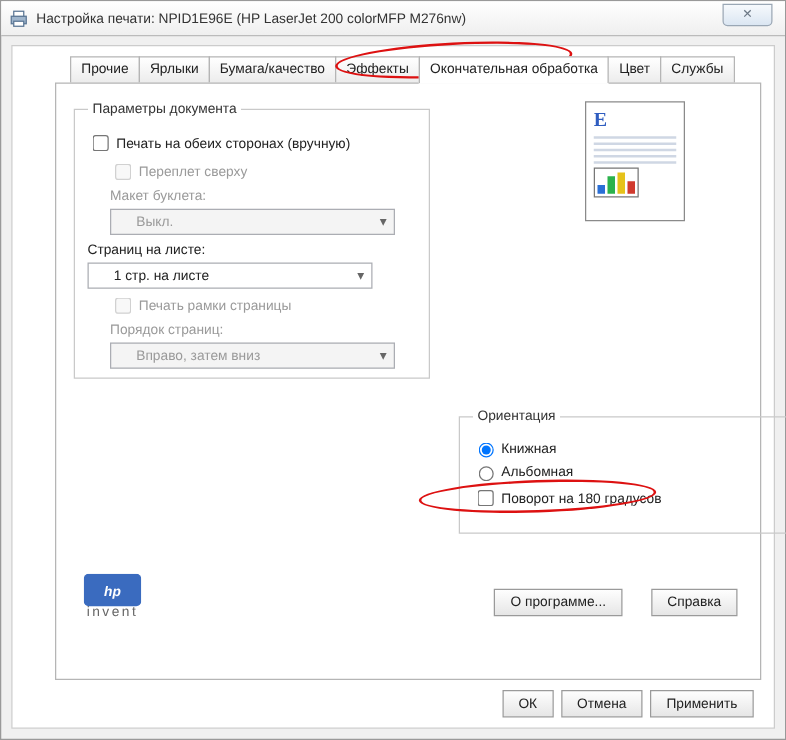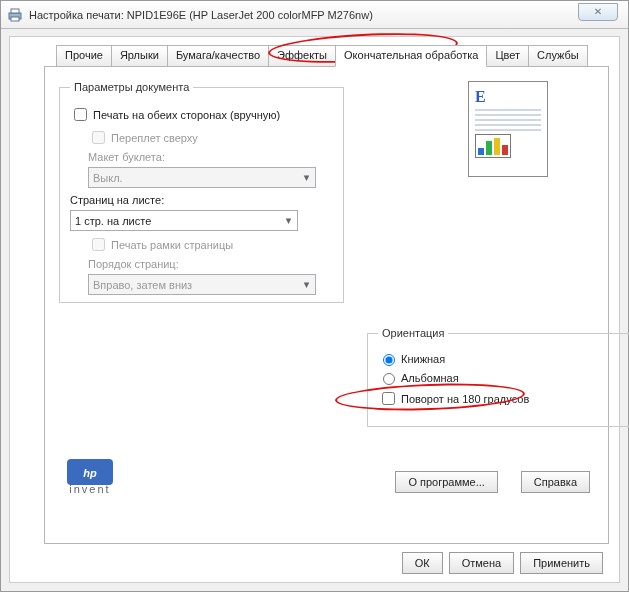--- a/index.html
+++ b/index.html
@@ -14,21 +14,21 @@
 .tab { border: 1px solid #b5b5b5; border-bottom: 1px solid #b5b5b5; background: linear-gradient(#fff,#ececec); padding: 3px 8px; margin-right: -1px; color: #222; cursor: default; }
 .tab.active { background: #fff; border-bottom: 1px solid #fff; position: relative; z-index: 2; }
 .tabarea { position: absolute; top: 29px; left: 10px; right: 10px; bottom: 38px; border: 1px solid #b5b5b5; background: #fff; margin-left: 24px; }
 fieldset { border: 1px solid #c9c9c9; padding: 8px 10px 10px 10px; margin: 0; }
 legend { color: #333; padding: 0 4px; }
 .group-doc { position: absolute; left: 14px; top: 14px; width: 285px; height: 222px; }
 .row { display: flex; align-items: center; margin: 4px 0; }
 .chk { width: 13px; height: 13px; margin-right: 6px; }
 .disabled { color: #9a9a9a; }
 .indent { margin-left: 18px; }
-select, .fake-select { width: 228px; height: 21px; border: 1px solid #abadb3; background: #fff; color: #222; padding-left: 4px; display: flex; align-items: center; justify-content: space-between; }
+select, .fake-select { width: 228px; height: 21px; border: 1px solid #abadb3; background: #fff; color: #222; padding-left: 20px; display: flex; align-items: center; justify-content: space-between; }
 .fake-select.disabled { background: #f4f4f4; color: #9a9a9a; }
 .fake-select .arrow { width: 17px; text-align: center; color: #666; }
 .label { color: #222; }
 .pages-label { margin-top: 6px; }
 .preview { position: absolute; right: 60px; top: 14px; width: 80px; height: 96px; border: 1px solid #8a8a8a; background: #fff; padding: 6px; }
 .preview .pgE { color: #2f5dc0; font-weight: bold; font-size: 16px; font-family: "Times New Roman", serif; }
 .preview .pglines div { height: 2px; background: #cfd7e4; margin: 3px 0; }
 .preview .bars { display: flex; align-items: flex-end; gap: 2px; height: 24px; border: 1px solid #777; padding: 2px; width: 36px; }
 .preview .bars span { width: 7px; }
 .group-orient { position: absolute; left: 322px; top: 260px; width: 284px; height: 100px; }

